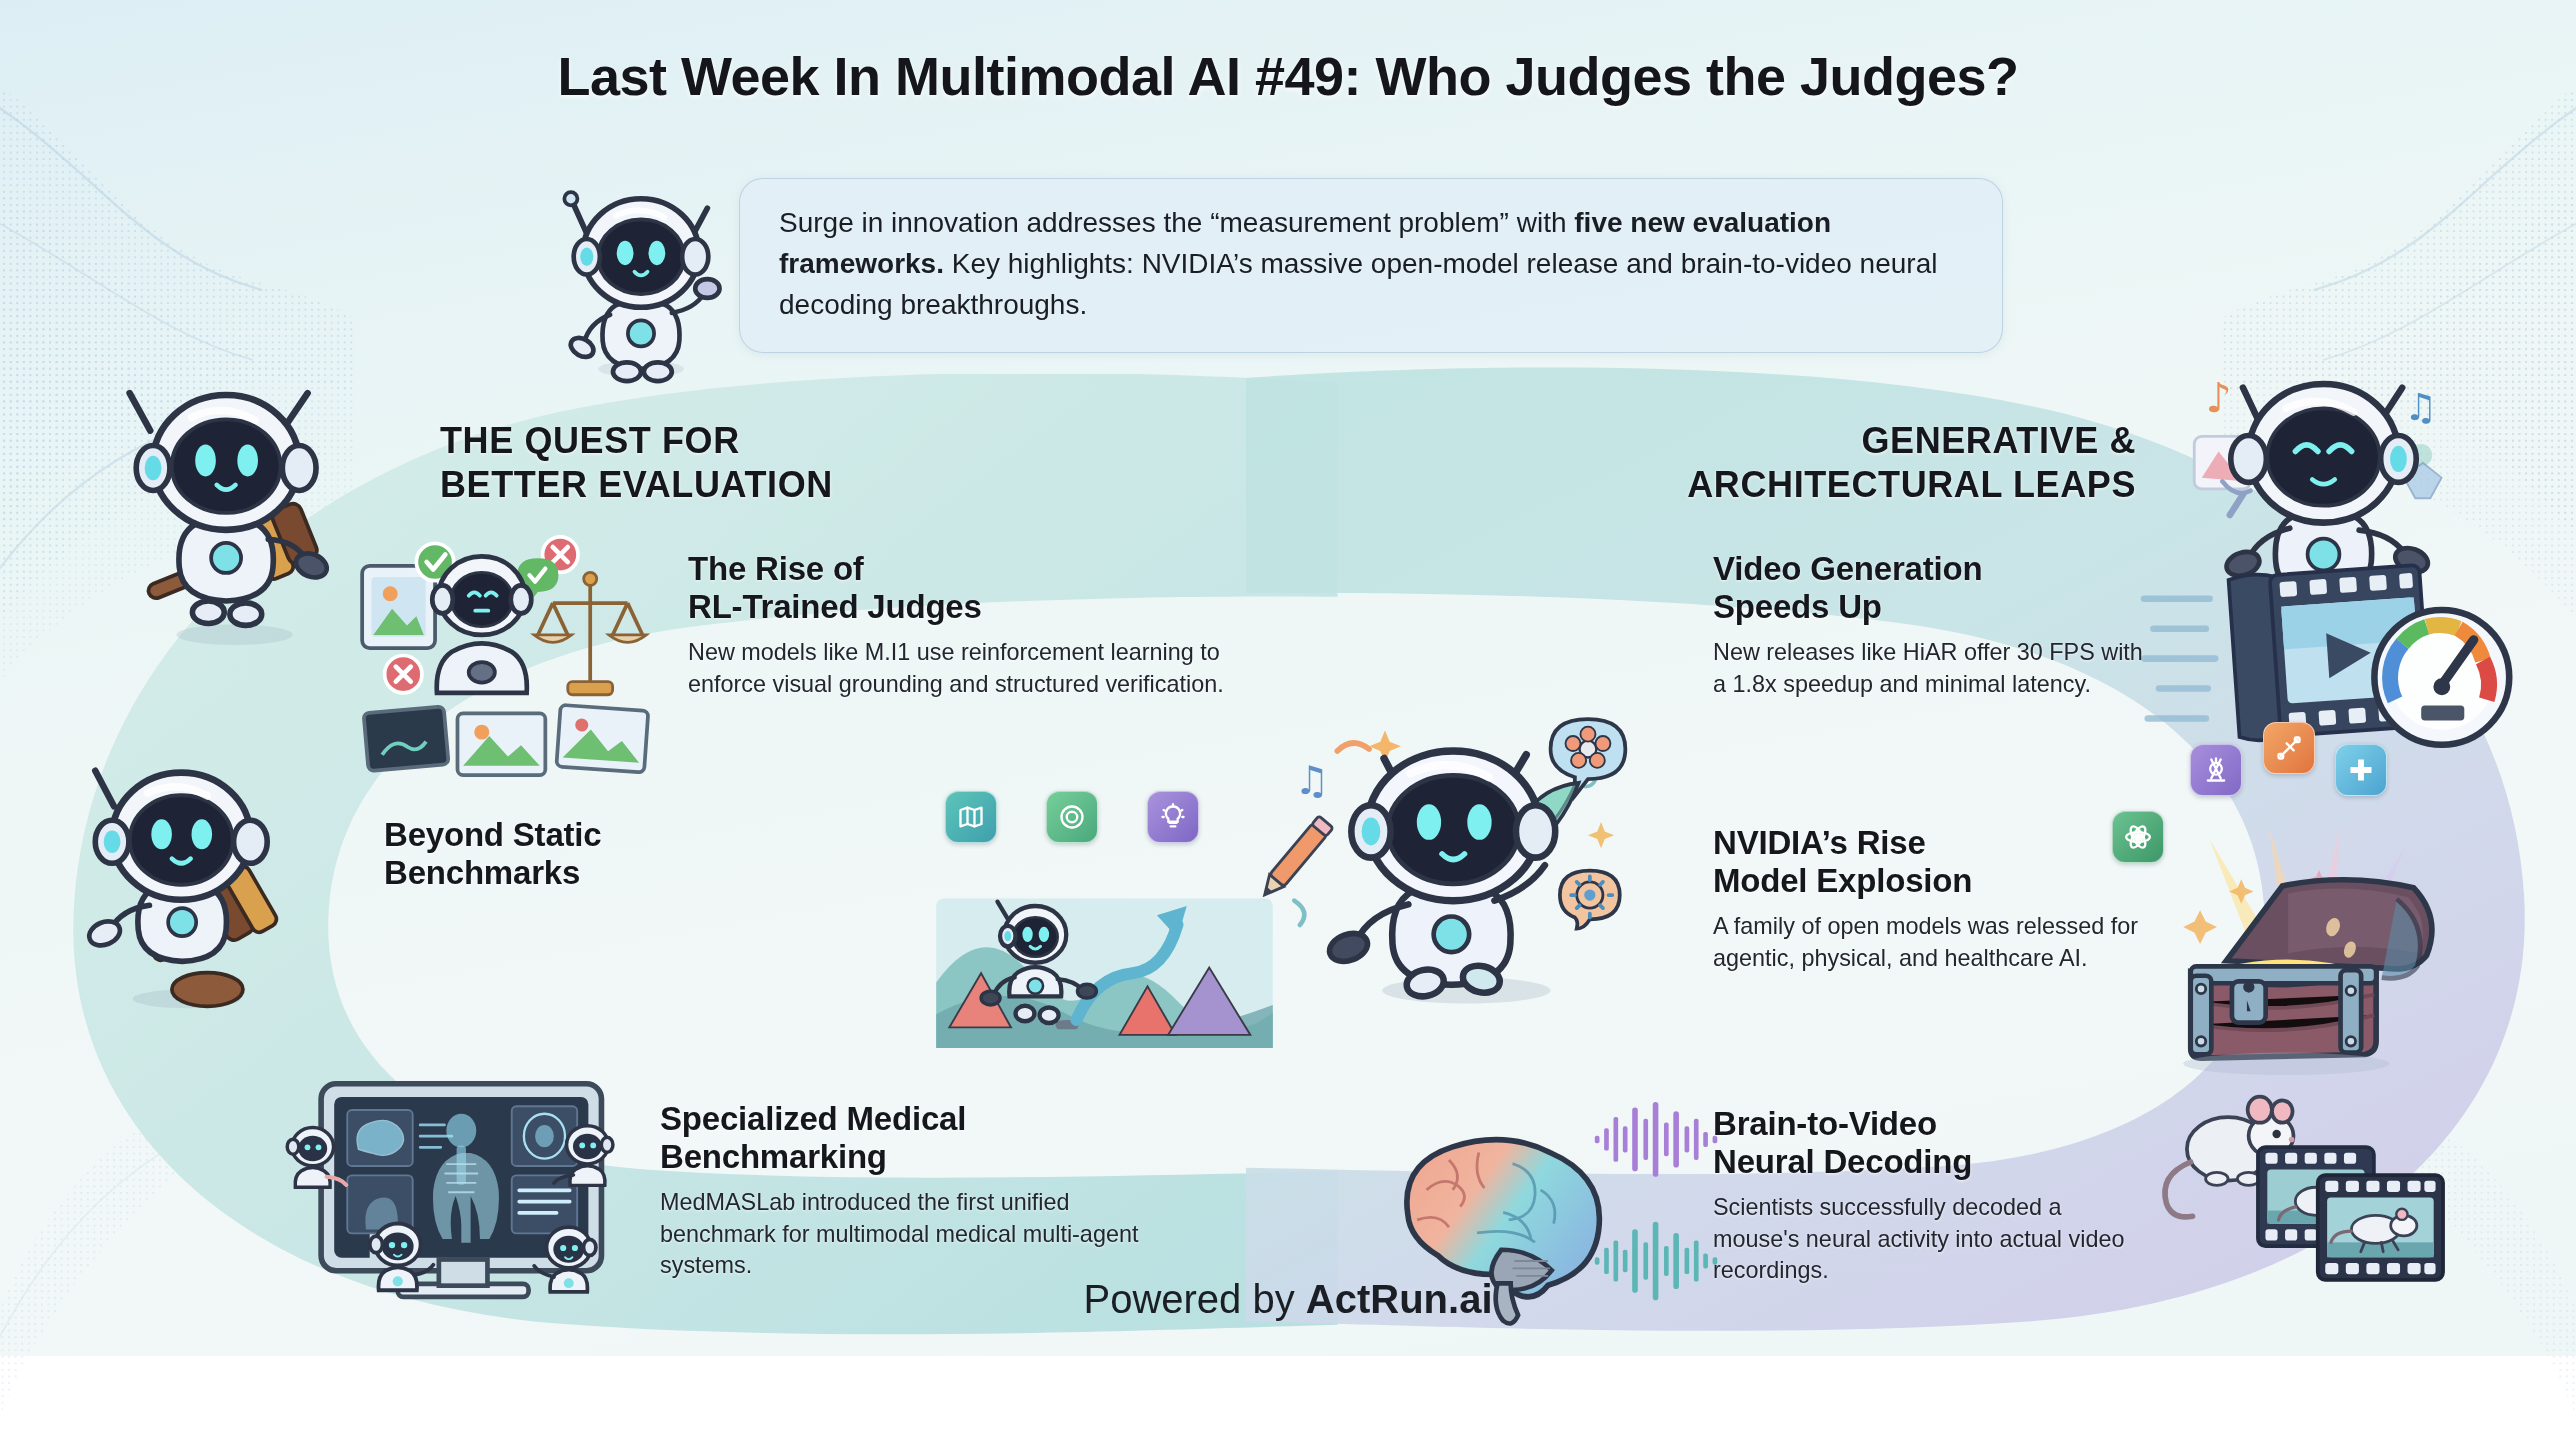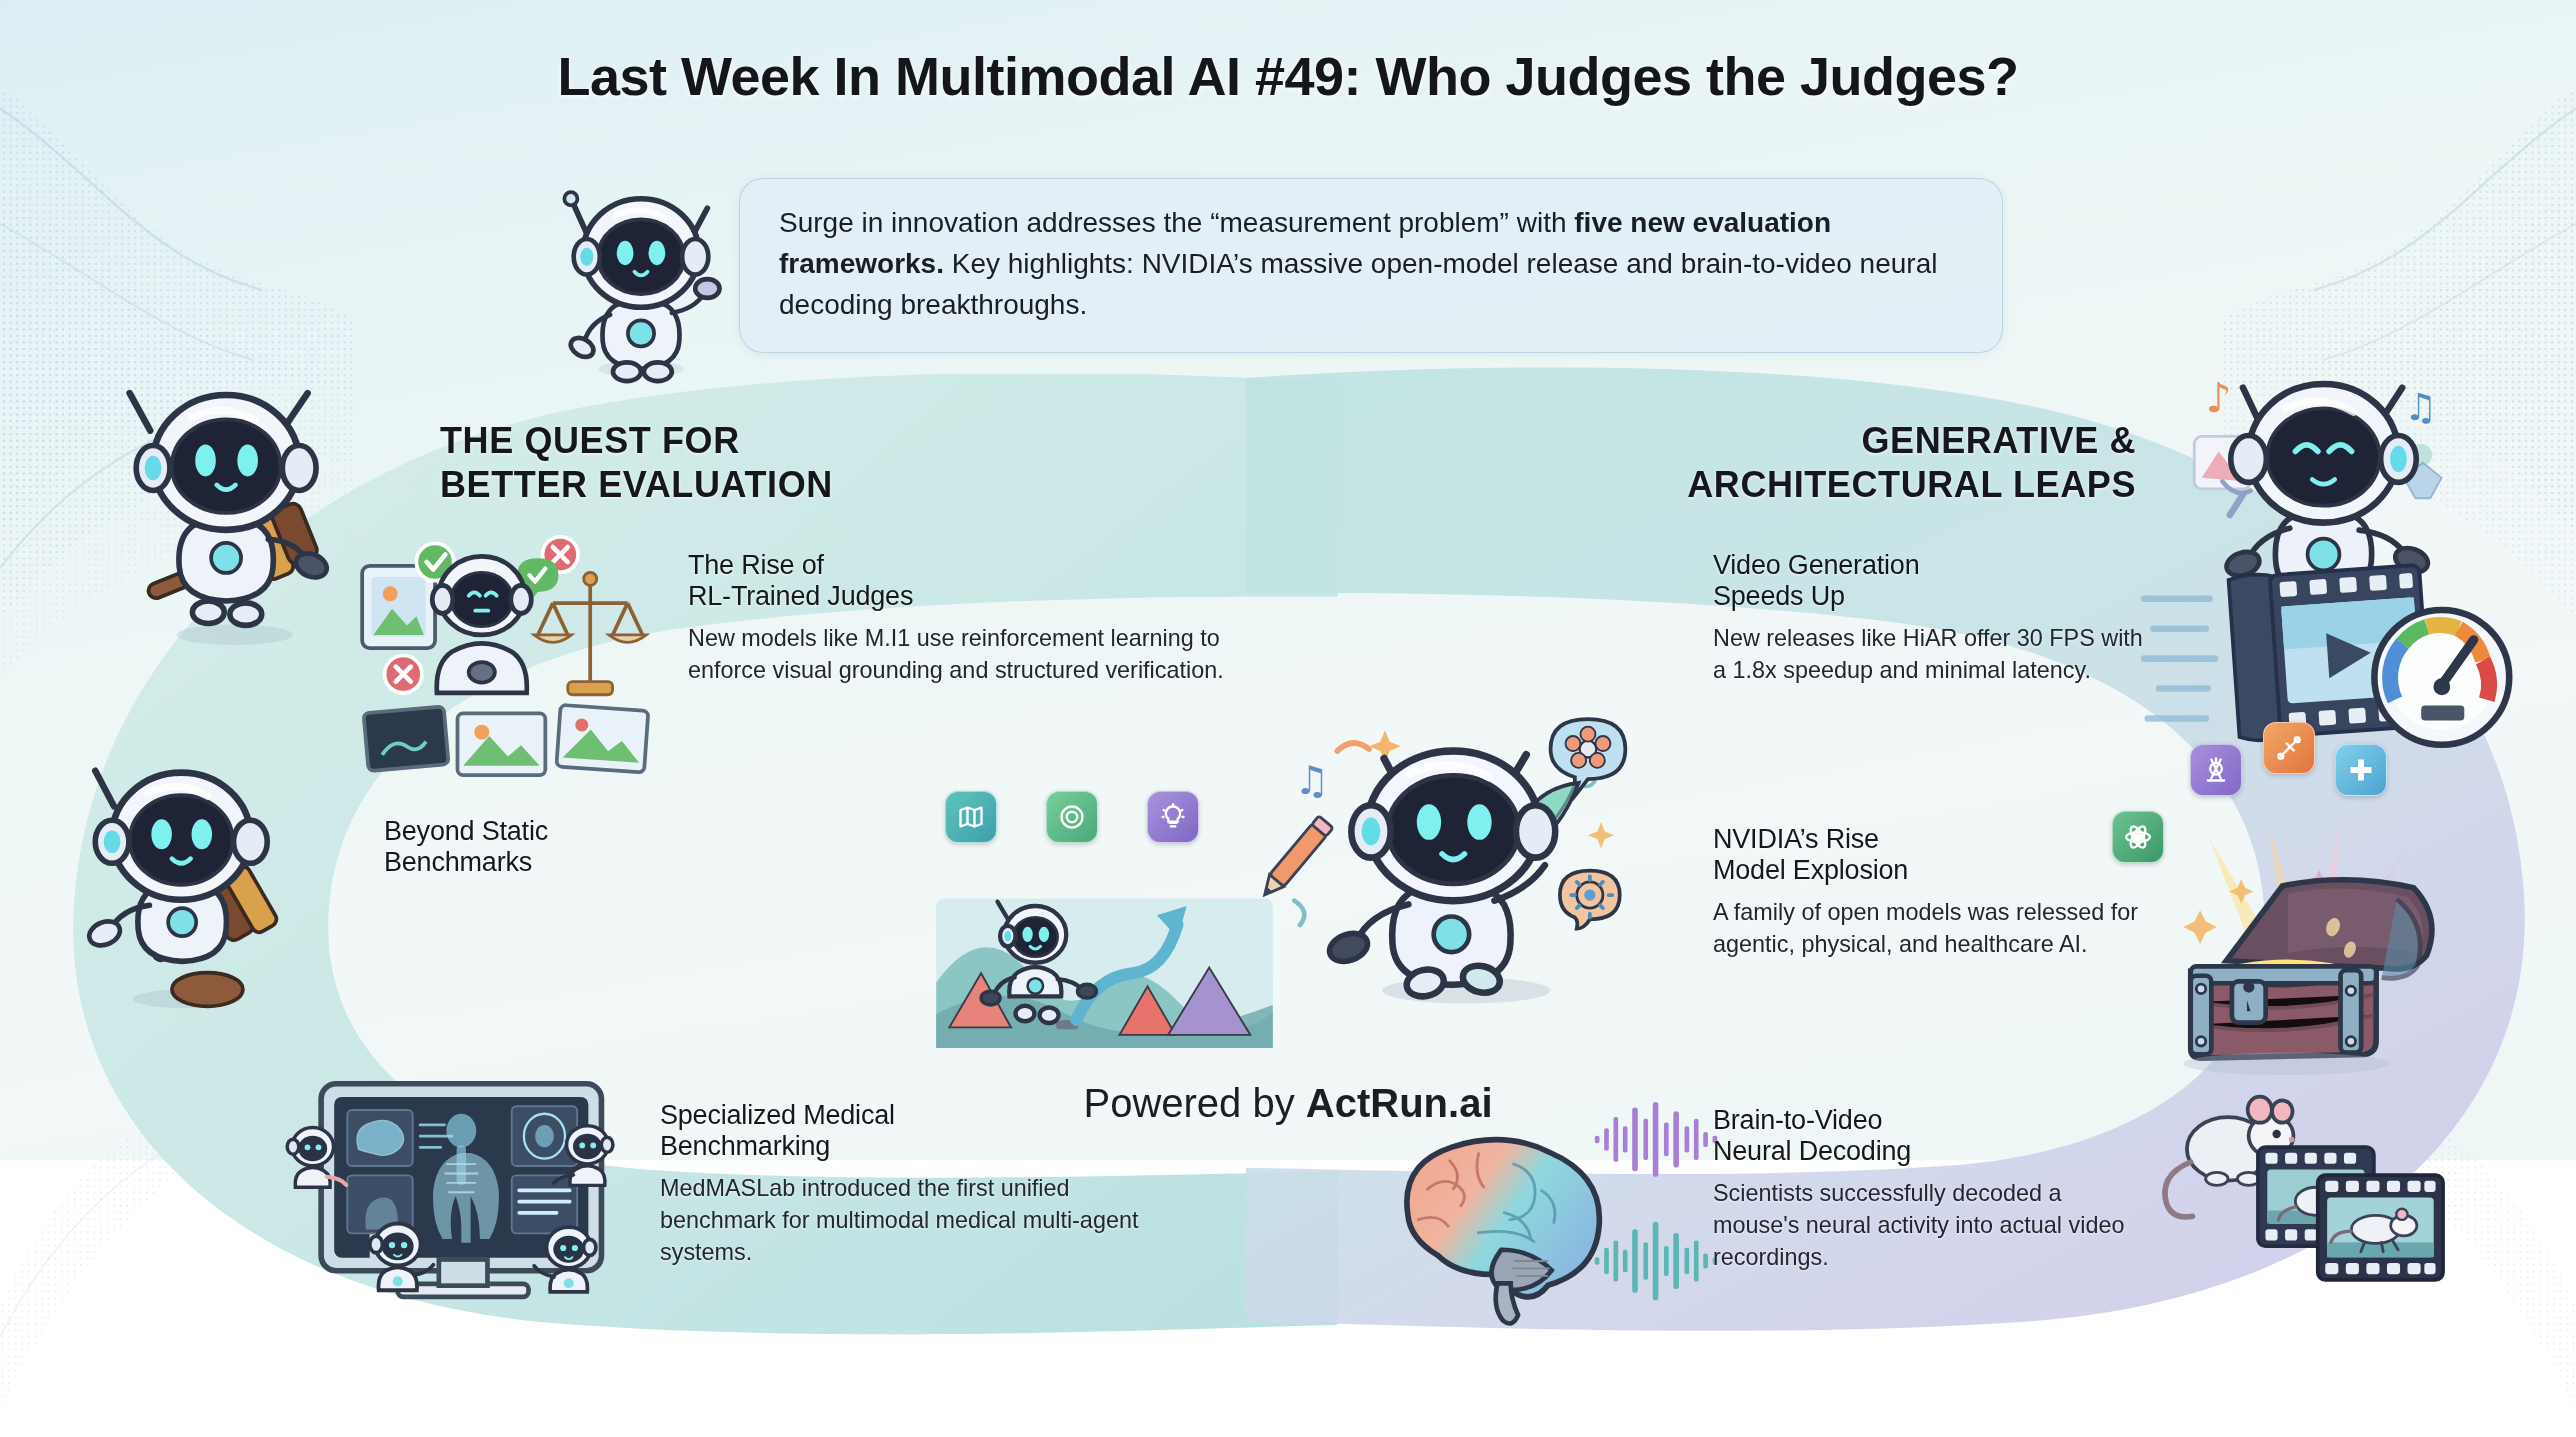--- a/index.html
+++ b/index.html
@@ -3,21 +3,21 @@
 <meta charset="utf-8">
 <style>
   * { box-sizing: border-box; margin: 0; padding: 0; }
   html, body {
     width: 2576px; height: 1438px;
     font-family: "Liberation Sans", sans-serif;
     overflow: hidden;
   }
   #stage {
     position: relative;
-    width: 2576px; height: 1160px;
+    width: 2576px; height: 1356px;
     background: linear-gradient(170deg, #dceef4 0%, #e6f3f5 18%, #eef7f6 42%, #f2f8f7 70%, #eef6f6 100%);
   }
 
   
   .wave-field { position: absolute; top: 0; pointer-events: none; }
   .wave-left  { left: -37px; width: 393px; height: 842px; opacity: .85; }
   .wave-right { right: -37px; width: 393px; height: 842px; opacity: .85; transform: scaleX(-1); }
   .wave-bottom-l { left: -19px; top: 824px; width: 356px; height: 618px; opacity: .6; }
   .wave-bottom-r { right: -19px; top: 824px; width: 356px; height: 618px; opacity: .6; transform: scaleX(-1); }
 
@@ -57,21 +57,21 @@
     font-size: 36px; font-weight: 800; letter-spacing: 0.6px;
     color: #15171d; line-height: 1.22;
     text-shadow: 0 0.9px 3.7px rgba(255,255,255,.8);
   }
   #head-left  { left: 440px; top: 419px; }
   #head-right { right: 440px; top: 419px; text-align: right; }
 
   
   .item { position: absolute; z-index: 30; }
   .item h3 {
-    font-size: 27px; font-weight: 400; line-height: 1.16;
+    font-size: 33px; font-weight: 700; line-height: 1.16;
     color: #15171d; margin-bottom: 10.3px; letter-spacing: -0.2px;
     text-shadow: 0 0.9px 2.8px rgba(255,255,255,.7);
   }
   .item p {
     font-size: 23.4px; line-height: 1.36; color: #23262e;
     text-shadow: 0 0.9px 2.8px rgba(255,255,255,.65);
   }
 
   #item-l1 { left: 688px; top: 550px;  width: 552px; }
   #item-l2 { left: 384px; top: 816px;  width: 562px; }

